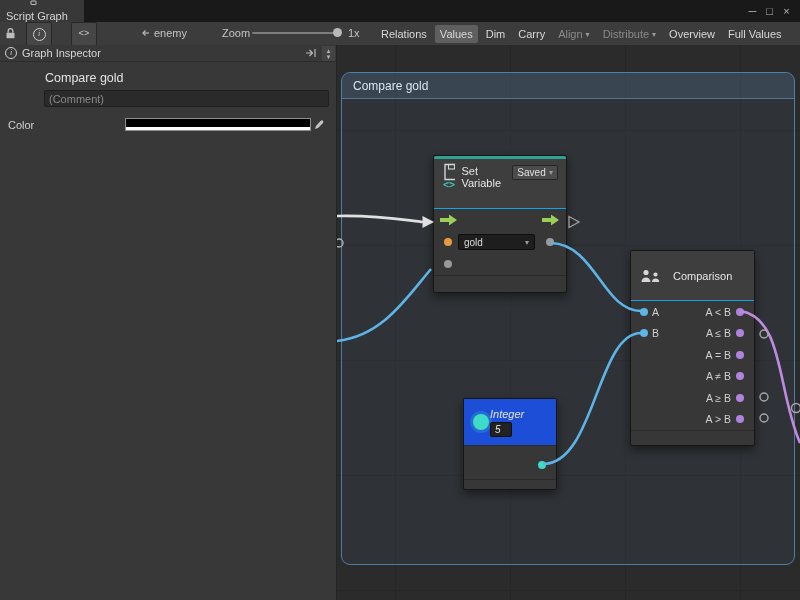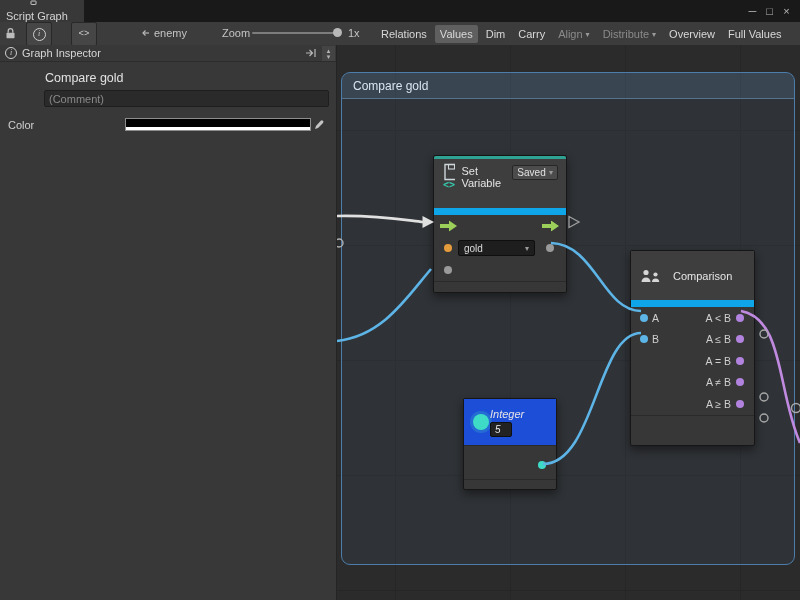--- a/index.html
+++ b/index.html
@@ -48,21 +48,21 @@
   #graph{position:absolute;left:337px;top:45px;width:463px;height:555px;background-color:#2b2b2b;overflow:hidden;
     background-image:linear-gradient(to right,#262626 1px,transparent 1px),linear-gradient(to bottom,#262626 1px,transparent 1px);
     background-size:115px 115px;background-position:58px 85px;}
   #group{position:absolute;left:4px;top:27px;width:454px;height:493px;border:1px solid #4d7dab;border-radius:9px;
          background:rgba(85,120,155,0.10);z-index:1;box-sizing:border-box;}
   #group-header{height:25px;border-bottom:1px solid rgba(110,155,195,0.55);background:rgba(95,135,175,0.22);
                 border-radius:8px 8px 0 0;display:flex;align-items:center;padding-left:11px;font-size:12px;color:#d8e6f2;}
 
   .node{position:absolute;background:#373737;border:1px solid #161616;border-radius:2px;box-shadow:0 4px 10px rgba(0,0,0,0.45);z-index:10;box-sizing:border-box;}
   .node-title{font-size:11px;color:#e4e4e4;}
-  .node-rows{border-top:7px solid #0ea5e9;}
+  .node-rows{border-top:1px solid #0ea5e9;}
   .node-footer{border-top:1px solid #2a2a2a;}
   .dot{width:8px;height:8px;border-radius:50%;position:absolute;top:50%;transform:translateY(-50%);}
   .dot.blue{background:#5db4e6}.dot.purple{background:#b283de}.dot.orange{background:#e59c3c}.dot.gray{background:#9a9a9a}.dot.teal{background:#3edcc6}
   .flow-arrow{position:absolute;top:50%;transform:translateY(-50%);display:flex;}
 
   
   #node-setvar{left:96px;top:110px;width:134px;height:138px;}
   #sv-accent{height:3px;background:#2fa393;border-radius:2px 2px 0 0;}
   #sv-header{height:49px;display:flex;gap:6px;padding:4px 8px;box-sizing:border-box;background:#3e3e3e;}
   #sv-header .hcol{display:flex;flex-direction:row;gap:3px;padding-top:2px;}
@@ -288,20 +288,24 @@
         <span class="dot purple" style="right:10px"></span>
       </div>
       <div class="cmp-row">
         <span class="cmp-right-label">A ≠ B</span>
         <span class="dot purple" style="right:10px"></span>
       </div>
       <div class="cmp-row">
         <span class="cmp-right-label">A ≥ B</span>
         <span class="dot purple" style="right:10px"></span>
       </div>
+      <div class="cmp-row">
+        <span class="cmp-right-label">A &gt; B</span>
+        <span class="dot purple" style="right:10px"></span>
+      </div>
     </div>
     <div class="node-footer" style="height:16px"></div>
   </div>
 
   <div class="node" id="node-int">
     <div id="int-header">
       <div id="int-icon"></div>
       <div id="int-col">
         <span class="node-title">Integer</span>
         <div id="int-value">5</div>

